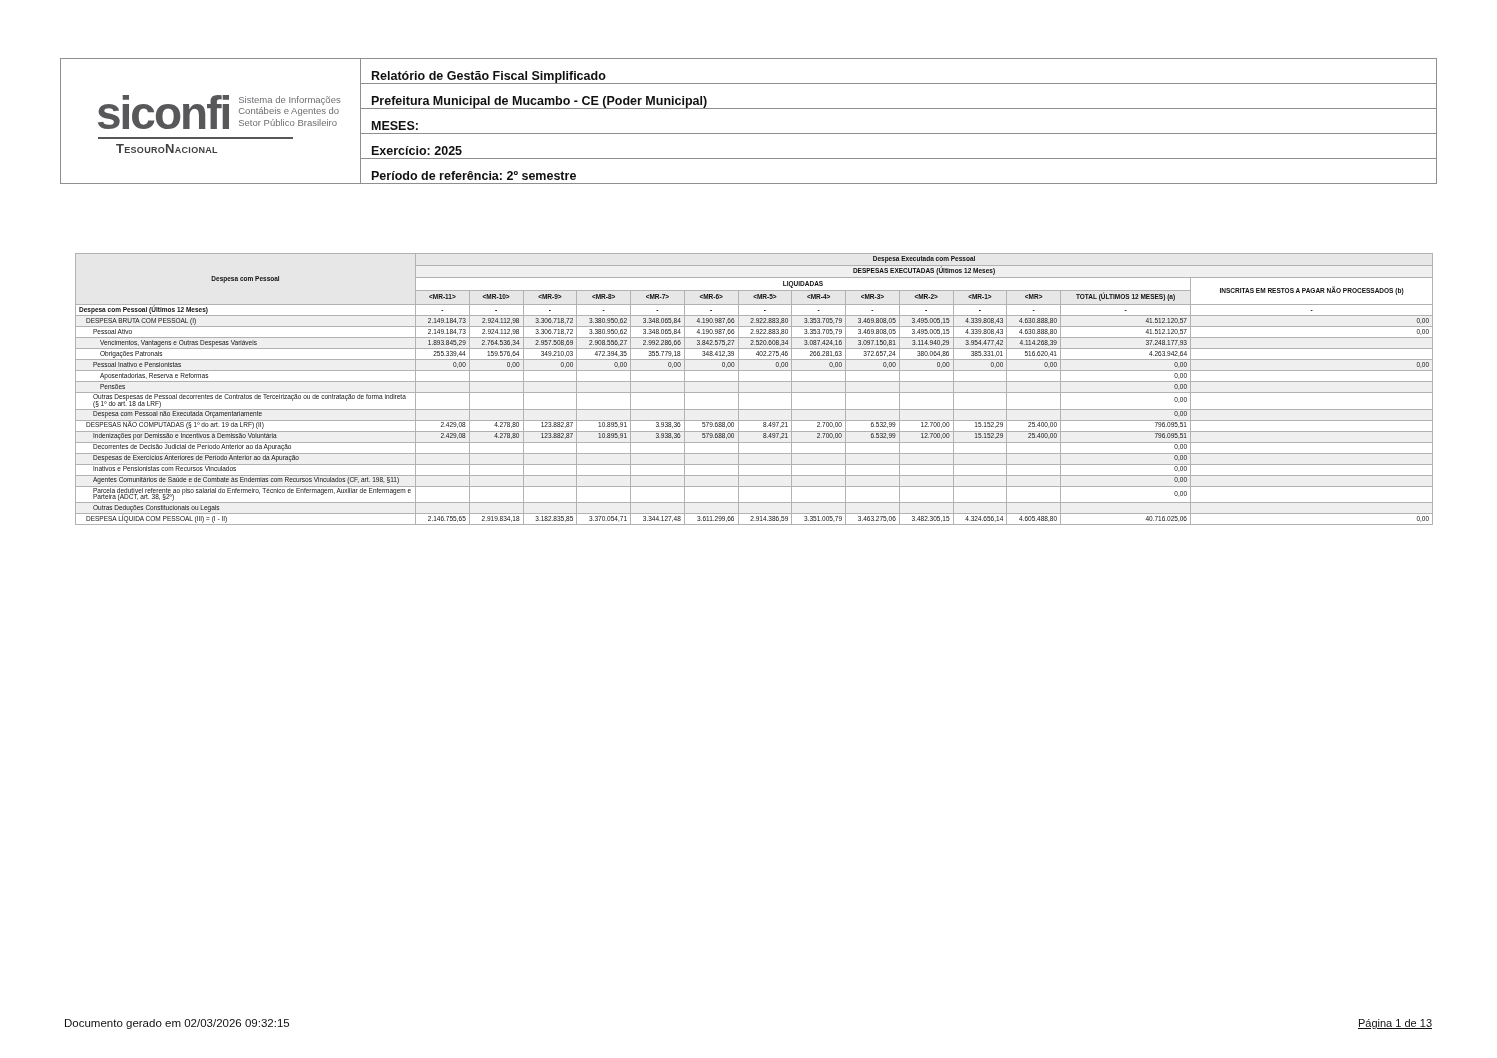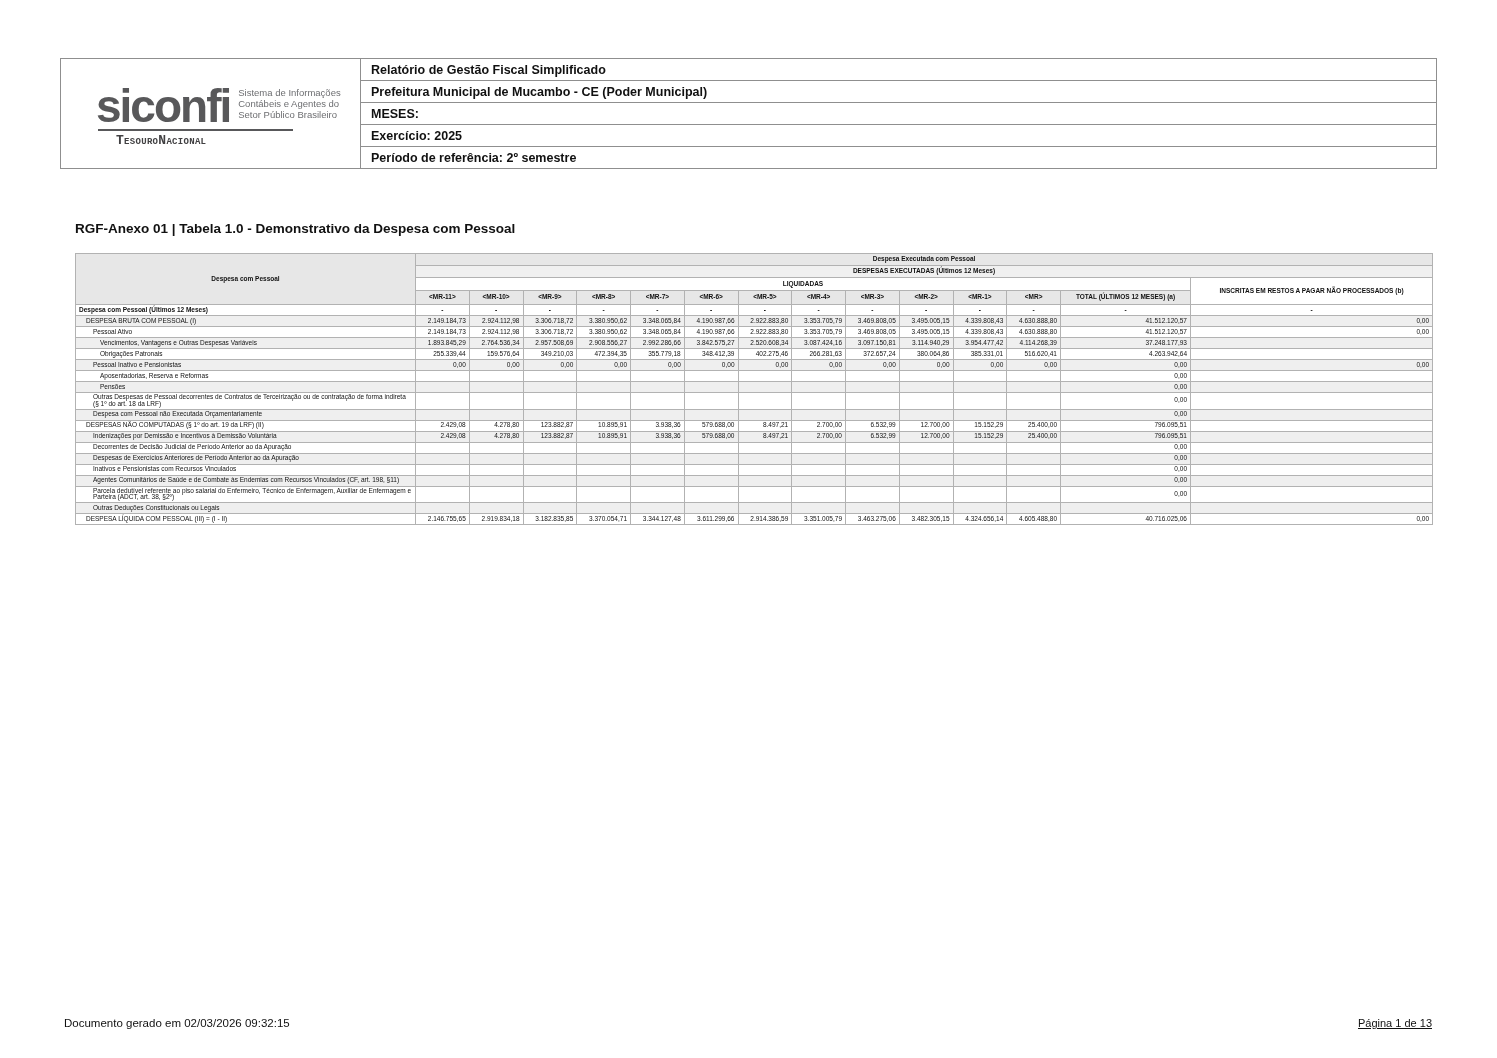--- a/index.html
+++ b/index.html
@@ -3,28 +3,28 @@
 <meta charset="utf-8">
 <style>
   * { box-sizing: border-box; }
   body { margin:0; background:#ffffff; font-family:"Liberation Sans", sans-serif; color:#111; }
   .page { position:relative; width:1497px; height:1058px; background:#fff; overflow:hidden; }
 
   
   .doc-header { position:absolute; left:60px; top:58px; width:1377px; border-collapse:collapse; }
   .doc-header td { border:1px solid #8f8f8f; background:#fff; }
   .logo-cell { width:300px; }
-  .info-cell { font-size:12.5px; font-weight:bold; padding:0 0 0 10px; height:22px; }
+  .info-cell { font-size:12.5px; font-weight:bold; padding:10px 0 0 10px; height:22px; }
 
   .logo-wrap { padding:8px 0 0 34px; }
   .logo-top { display:flex; align-items:center; }
   .brand { font-size:46px; font-weight:bold; color:#58585a; letter-spacing:-2px; line-height:0.82; }
   .tagline { font-size:9.5px; color:#6d6e71; line-height:1.18; margin:0 0 6px 8px; }
   .logo-divider { width:195px; border-top:2px solid #58585a; margin:3px 0 2px 2px; }
-  .org { font-variant:small-caps; font-weight:bold; font-size:13px; color:#414042; letter-spacing:0.3px; padding-left:20px;font-family:Liberation Mono, monospace; }
+  .org { font-variant:small-caps; font-weight:bold; font-size:13px; color:#414042; letter-spacing:0.3px; padding-left:20px; }
 
   
   .section-title { position:absolute; left:75px; top:221px; font-size:13.5px; font-weight:bold; }
 
   
   .main-table { position:absolute; left:75px; top:253px; width:1357px; border-collapse:collapse; table-layout:fixed; }
   .main-table th, .main-table td { border:1px solid #b2b2b2; font-size:6.5px; line-height:1.05; padding:1px 3px; overflow:hidden; }
   .main-table th { font-weight:bold; text-align:center; }
   .hdr-gray  { background:#e7e7e7; }
   .hdr-light { background:#f0f0f0; }
@@ -77,21 +77,20 @@
       </tr>
       <tr>
         <td class="info-cell">Exercício: 2025</td>
       </tr>
       <tr>
         <td class="info-cell">Período de referência: 2º semestre</td>
       </tr>
     </tbody>
   </table>
 
-  <div class="section-title">RGF-Anexo 01 | Tabela 1.0 - Demonstrativo da Despesa com Pessoal</div>
 
   <table class="main-table">
     <colgroup>
         <col style="width: 340px;">
         <col style="width: 53.75px;">
         <col style="width: 53.75px;">
         <col style="width: 53.75px;">
         <col style="width: 53.75px;">
         <col style="width: 53.75px;">
         <col style="width: 53.75px;">

